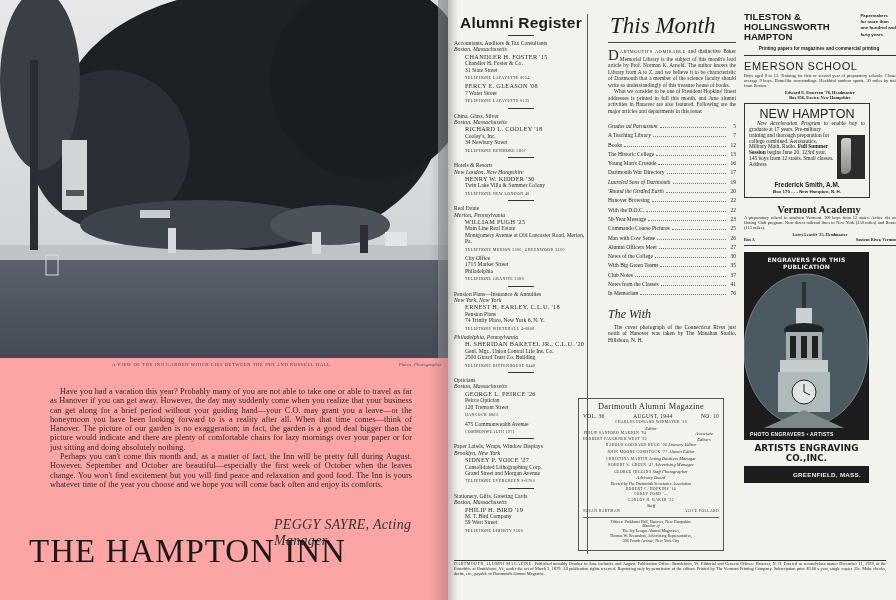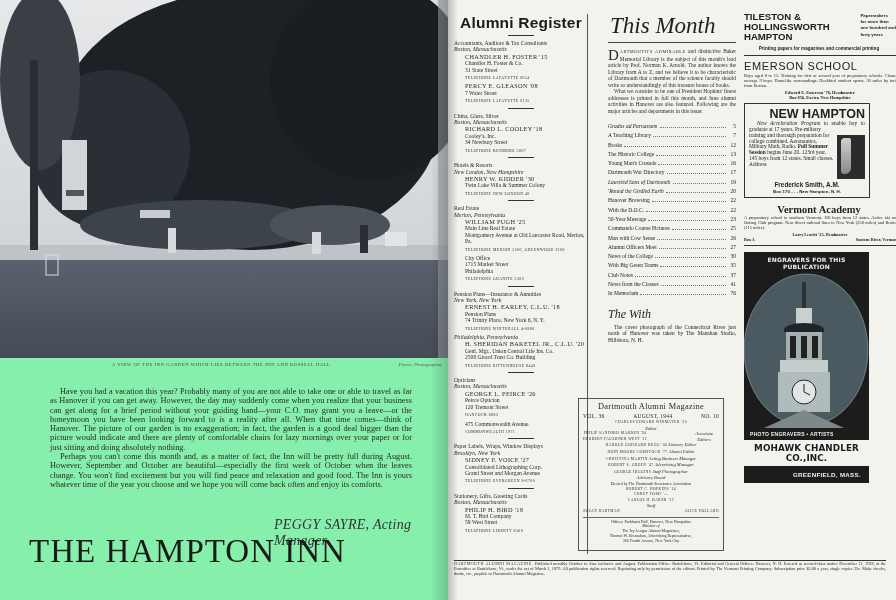--- a/index.html
+++ b/index.html
@@ -1,20 +1,20 @@
 <!DOCTYPE html>
 <html><head>
 <meta charset="utf-8">
 <style>
   * { box-sizing: border-box; margin: 0; padding: 0; }
   html, body { width: 896px; height: 600px; overflow: hidden; background: #eceae4; }
   body { position: relative; font-family: "Liberation Serif", serif; color: #222; }
 
   
-  .left-page { position: absolute; left: 0; top: 0; width: 448px; height: 600px; background: #86efac; overflow: hidden; }
+  .left-page { position: absolute; left: 0; top: 0; width: 448px; height: 600px; background: #fca5a5; overflow: hidden; }
   .photo { position: absolute; left: 0; top: 0; width: 448px; height: 358px; overflow: hidden; background: #2b3036; }
   .photo svg { display: block; }
   .caption { position: absolute; top: 362px; left: 0; width: 448px; height: 12px; }
   .caption-main { position: absolute; left: 112px; top: 0; font-size: 4.6px; letter-spacing: 0.6px; color: #444; text-transform: uppercase; }
   .caption-credit { position: absolute; right: 6px; top: 0; font-size: 5px; font-style: italic; color: #555; }
   .body-text { position: absolute; left: 50px; top: 387px; width: 362px; font-size: 8.3px; line-height: 9.3px; text-align: justify; color: #2a2a2a; }
   .body-text p { text-indent: 10px; }
   .signature { position: absolute; left: 274px; top: 517px; font-size: 14px; font-style: italic; color: #333; letter-spacing: 0.3px; }
   .inn-title { position: absolute; left: 29px; top: 533px; font-size: 33px; letter-spacing: 1px; color: #1a1a1a; white-space: nowrap; font-family: "Liberation Serif", serif; }
   .gutter-shade { position: absolute; left: 430px; top: 0; width: 18px; height: 600px; background: linear-gradient(to right, rgba(0,0,0,0) 0%, rgba(0,0,0,0.18) 100%); }
@@ -68,21 +68,21 @@
   .tileston { display: flex; justify-content: space-between; }
   .tile-name { font-family: "Liberation Sans", sans-serif; font-weight: bold; font-size: 9.6px; line-height: 10px; color: #1b1b1b; }
   .tile-tag { font-family: "Liberation Sans", sans-serif; font-weight: bold; font-size: 4.4px; line-height: 6.2px; padding-top: 1px; margin-right: 8px; }
   .tile-sub { font-family: "Liberation Sans", sans-serif; font-weight: bold; font-size: 4.6px; line-height: 6px; text-align: center; margin-top: 4px; padding-right: 10px; }
   .ad-rule { height: 1px; background: #333; margin: 3px 0; }
   .emerson-title { font-family: "Liberation Sans", sans-serif; font-size: 11px; letter-spacing: 0.6px; padding-right: 8px; line-height: 14px; }
   .ad-small { font-size: 4.4px; line-height: 5px; text-align: justify; padding-right: 6px; }
   .ad-center { font-size: 4.4px; line-height: 5.4px; text-align: center; padding-right: 8px; margin-top: 2px; font-weight: bold; }
 
   .newhampton { border: 1px solid #333; margin-top: 2px; width: 126px; padding: 3px 4px; }
-  .nh-title { font-family: "Liberation Sans", sans-serif; font-weight: bold; font-size: 12.5px; text-align: right; line-height: 14px; }
+  .nh-title { font-family: "Liberation Sans", sans-serif; font-weight: normal; font-size: 12.5px; text-align: center; line-height: 14px; }
   .nh-text { font-family: "Liberation Serif", serif; font-size: 5.4px; line-height: 5.9px; }
   .nh-text-wide { text-align: justify; }
   .nh-flex { display: flex; gap: 3px; }
   .nh-img { width: 28px; height: 44px; background: #2c2c2c; margin-top: 2px; position: relative; overflow: hidden; }
   .nh-img::after { content: ""; position: absolute; left: 4px; top: 3px; width: 10px; height: 36px; background: linear-gradient(#cfcfcf, #8a8a8a); border-radius: 4px 2px 6px 3px; }
   .nh-contact { font-family: "Liberation Sans", sans-serif; font-weight: bold; text-align: center; font-size: 6.4px; line-height: 8px; margin-top: 2px; }
   .nh-contact-2 { font-family: "Liberation Sans", sans-serif; font-weight: bold; text-align: center; font-size: 4.4px; }
 
   .vermont-title { font-family: "Liberation Serif", serif; font-weight: bold; font-size: 10.5px; text-align: center; margin-top: 6px; padding-right: 10px; }
   .vt-row { display: flex; justify-content: space-between; font-size: 4.2px; font-weight: bold; padding-right: 6px; }
@@ -481,21 +481,21 @@
           <rect x="68" y="64" width="6" height="22" fill="#222"></rect>
           <rect x="36" y="88" width="48" height="12" fill="#c4cccc"></rect>
           <rect x="34" y="100" width="52" height="40" fill="#b0bcbc"></rect>
           <circle cx="60" cy="120" r="12" fill="#e2e6e6" stroke="#222" stroke-width="1"></circle>
           <line x1="60" y1="120" x2="60" y2="112" stroke="#222" stroke-width="1"></line>
           <line x1="60" y1="120" x2="66" y2="123" stroke="#222" stroke-width="1"></line>
           <polygon points="20,156 60,138 100,156" fill="#7d8888"></polygon>
         </svg>
       </div>
       <div class="mh-sub">PHOTO ENGRAVERS • ARTISTS</div>
-      <div class="mh-name">MOHAWK CHANDLER CO.,INC.</div>
+      <div class="mh-name">ARTISTS ENGRAVING CO.,INC.</div>
       <div class="mh-city">GREENFIELD, MASS.</div>
     </div>
   </div>
 
   <div class="footer-rule"></div>
   <div class="footer">
     <span class="sc">Dartmouth Alumni Magazine.</span><span> Published monthly October to June inclusive and August. Publication Office: Brattleboro, Vt. Editorial and General Offices: Hanover, N. H. Entered as second-class matter December 11, 1928, at the Postoffice at Brattleboro, Vt., under the act of March 3, 1879. All publication rights reserved. Reprinting only by permission of the editors. Printed by The Vermont Printing Company. Subscription price $3.00 a year, single copies 35c. Make checks, drafts, etc., payable to Dartmouth Alumni Magazine.</span>
   </div>
 </div>
 

